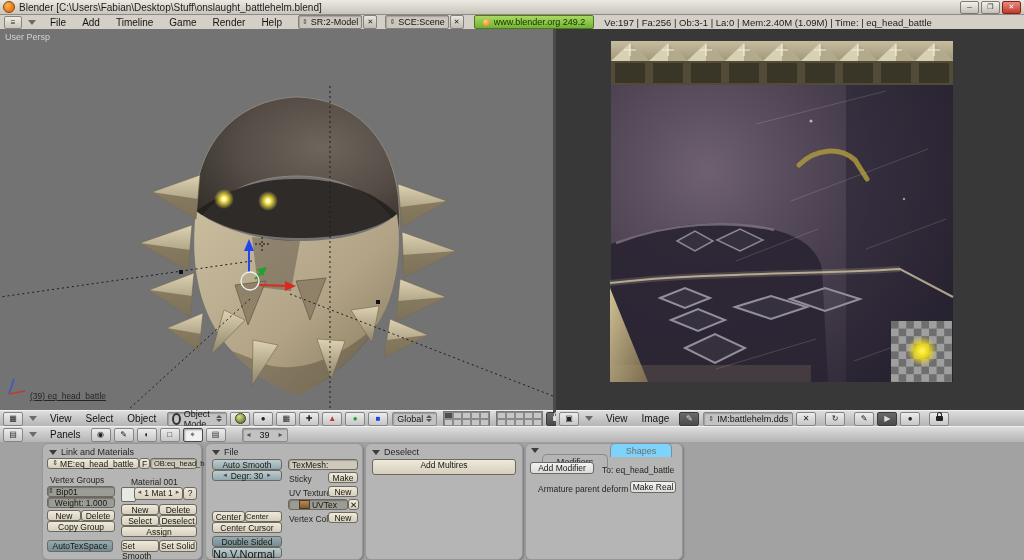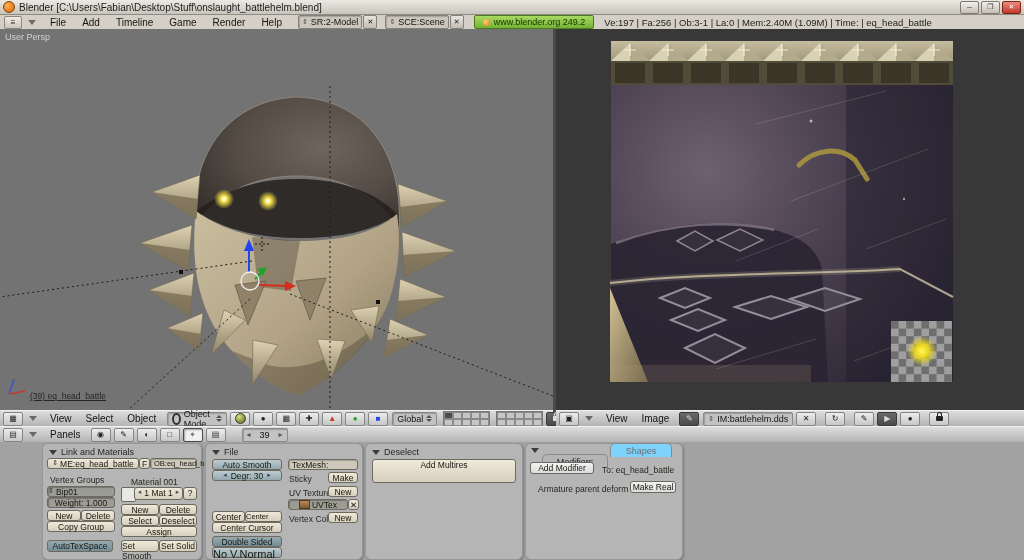--- a/index.html
+++ b/index.html
@@ -494,21 +494,21 @@
     <div class="pb" style="left:6px;top:78px;width:70px;height:11px">Center Cursor</div>
     <div class="pb teal-dk" style="left:6px;top:92px;width:70px;height:11px">Double Sided</div>
     <div class="pb teal" style="left:6px;top:103px;width:70px;height:11px;font-size:11px">No V.Normal Flip</div>
   </div>
 
   <div class="panel" style="left:365px;top:1px;width:156px;height:115px">
     <div class="panel-hdr">
       <span class="ptri"></span>
       <span>Deselect</span>
     </div>
-    <div class="pb" style="left:6px;top:15px;width:144px;height:24px">Add Multires</div>
+    <div class="pb" style="left:6px;top:15px;width:144px;height:16px">Add Multires</div>
   </div>
 
   <div class="panel" style="left:525px;top:1px;width:156px;height:115px">
     <span class="ptri" style="position:absolute;left:5px;top:4px"></span>
     <div class="tab active" style="left:16px;top:-1px;width:64px">Modifiers</div>
     <div class="tab inactive" style="left:84px;top:-1px;width:60px">Shapes</div>
     <div class="pb white" style="left:4px;top:18px;width:64px;height:12px">Add Modifier</div>
     <div class="plabel" style="left:76px;top:21px">To: eq_head_battle</div>
     <div class="plabel" style="left:12px;top:40px">Armature parent deform</div>
     <div class="pb white" style="left:104px;top:37px;width:46px;height:12px">Make Real</div>

